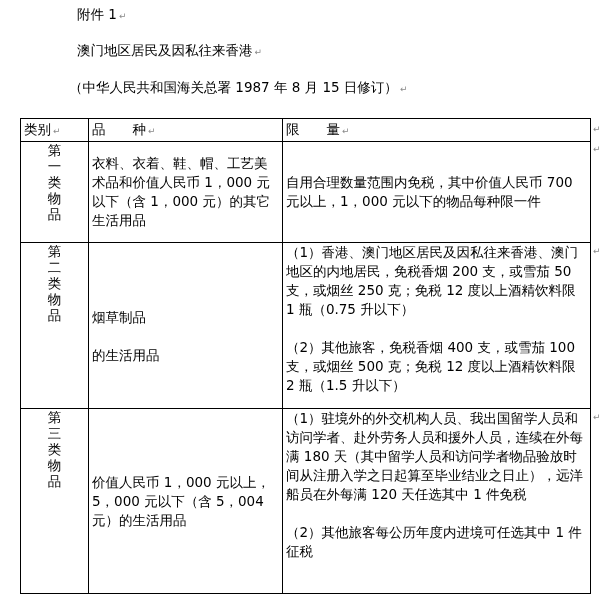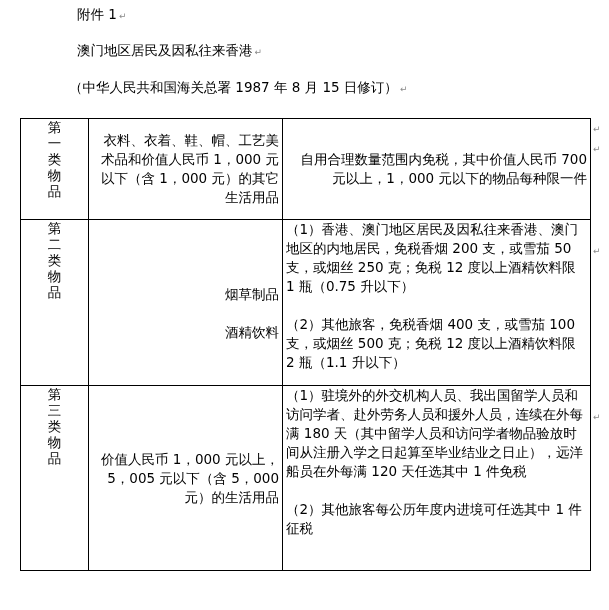--- a/index.html
+++ b/index.html
@@ -8,36 +8,41 @@
   .line { position:absolute; left:29px; white-space:nowrap; font-size:13.5px;padding-left:48px; }
   .pm { color:#8a8a8a; font-size:9px; margin-left:2px; }
   table { position:absolute; left:20px; top:118px; border-collapse:collapse; table-layout:fixed; }
   td { border:1.5px solid #000; vertical-align:top; padding:0 3px; font-size:13.5px; line-height:19px; }
   .c1 { width:61px; text-align:center; }
   .c2 { width:187px; }
   .c3 { width:301px; }
   .hdr td { height:20px; line-height:20px; }
   .vert { display:flex; flex-direction:column; align-items:center; line-height:16px; font-size:13.5px; letter-spacing:0; }
   .vert span { display:block; height:16px; }
-  .mid { vertical-align:middle;text-align:right; }
+  .mid { vertical-align:middle; }
   .para { margin:0; }
   .gap { height:19px; }
   .side-pm { position:absolute; left:593px; color:#8a8a8a; font-size:9px; }
 </style>
 </head>
 <body>
 
 <div class="line" style="top:6px;"><span>附件 1</span><span class="pm">↵</span></div>
 
 <div class="line" style="top:42px;"><span>澳门地区居民及因私往来香港</span><span class="pm">↵</span></div>
 
 <div class="line" style="top:79px; left:21px;"><span>（中华人民共和国海关总署 1987 年 8 月 15 日修订）</span><span class="pm">↵</span></div>
 
 <table>
   <tbody>
+      <tr class="hdr">
+    <td class="c1" style="text-align:left;"><span>类别</span><span class="pm">↵</span></td>
+    <td class="c2" style="white-space:pre;"><span>品　　种</span><span class="pm">↵</span></td>
+    <td class="c3" style="white-space:pre;"><span>限　　量</span><span class="pm">↵</span></td>
+  </tr>
 
   <tr style="height:101px;">
     <td class="c1">
       <div class="vert">
         <span>第</span>
         <span>一</span>
         <span>类</span>
         <span>物</span>
         <span>品</span>
       </div>
@@ -56,41 +61,41 @@
         <span>第</span>
         <span>二</span>
         <span>类</span>
         <span>物</span>
         <span>品</span>
       </div>
     </td>
     <td class="c2 mid">
       <p class="para" style="margin-top:22px;">烟草制品</p>
       <div class="gap"></div>
-      <p class="para">酒精饮料</p>
+      <p class="para">的生活用品</p>
     </td>
     <td class="c3">
       <p class="para">（1）香港、澳门地区居民及因私往来香港、澳门地区的内地居民，免税香烟 200 支，或雪茄 50 支，或烟丝 250 克；免税 12 度以上酒精饮料限 1 瓶（0.75 升以下）</p>
       <div class="gap"></div>
-      <p class="para">（2）其他旅客，免税香烟 400 支，或雪茄 100 支，或烟丝 500 克；免税 12 度以上酒精饮料限 2 瓶（1.1 升以下）</p>
+      <p class="para">（2）其他旅客，免税香烟 400 支，或雪茄 100 支，或烟丝 500 克；免税 12 度以上酒精饮料限 2 瓶（1.5 升以下）</p>
     </td>
   </tr>
 
   <tr style="height:185px;">
     <td class="c1">
       <div class="vert">
         <span>第</span>
         <span>三</span>
         <span>类</span>
         <span>物</span>
         <span>品</span>
       </div>
     </td>
     <td class="c2 mid">
-      <p class="para">价值人民币 1，000 元以上，5，005 元以下（含 5，000 元）的生活用品</p>
+      <p class="para">价值人民币 1，000 元以上，5，000 元以下（含 5，004 元）的生活用品</p>
     </td>
     <td class="c3">
       <p class="para">（1）驻境外的外交机构人员、我出国留学人员和访问学者、赴外劳务人员和援外人员，连续在外每满 180 天（其中留学人员和访问学者物品验放时间从注册入学之日起算至毕业结业之日止），远洋船员在外每满 120 天任选其中 1 件免税</p>
       <div class="gap"></div>
       <p class="para">（2）其他旅客每公历年度内进境可任选其中 1 件征税</p>
     </td>
   </tr>
 </tbody>
   </table>
 

